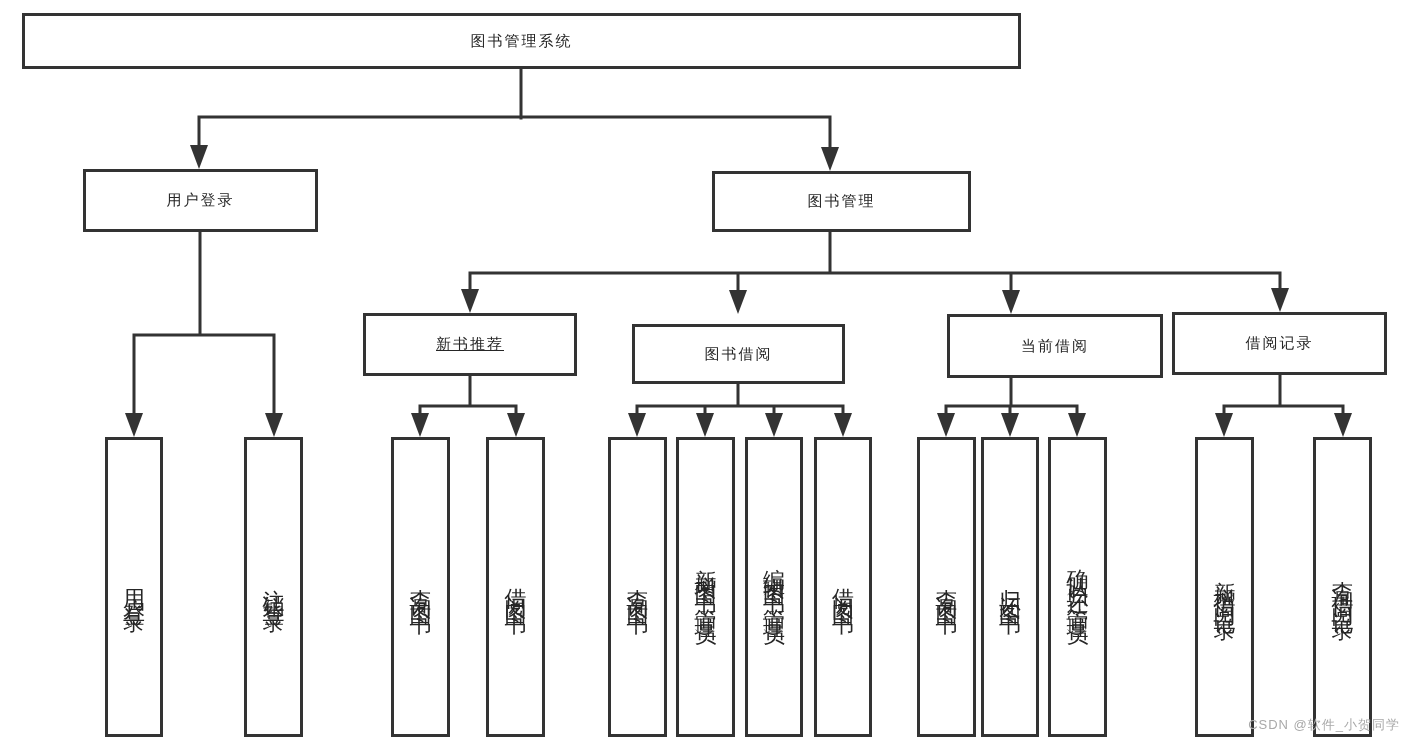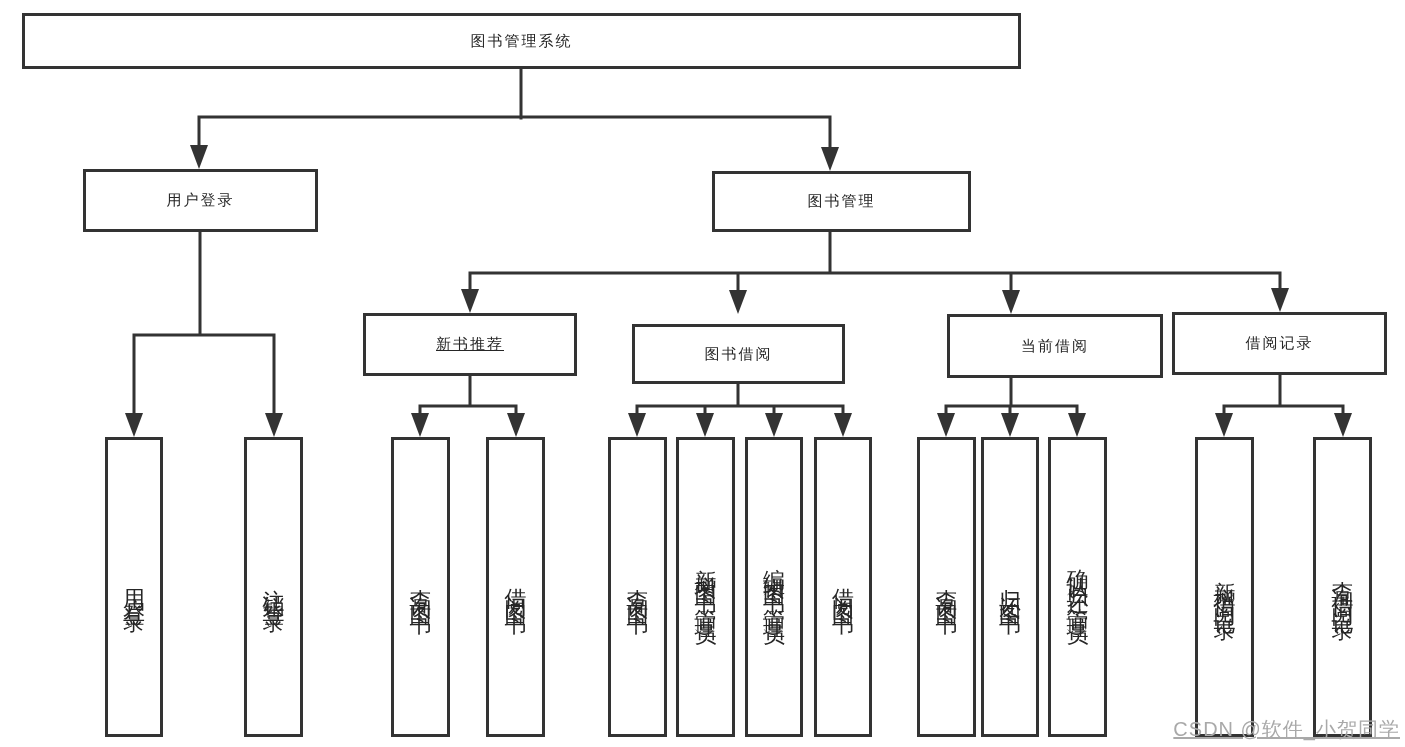--- a/index.html
+++ b/index.html
@@ -53,25 +53,24 @@
     writing-mode: vertical-rl;
     text-orientation: mixed;
     font-size: 22px;
     letter-spacing: 8px;
     line-height: 1.1;
   }
   .watermark {
     position: absolute;
     top: 716px;
     right: 5px;
-    font-size: 20px;
+    font-size: 13px;
     letter-spacing: 1px;
     color: var(--wm);
     white-space: nowrap;
-    text-decoration: underline;
   }
 </style>
 </head>
 <body>
 
 <div class="stage">
 
   <svg class="connectors" viewBox="0 0 1405 747" xmlns="http://www.w3.org/2000/svg">
     <path class="wire" d="M521 69V118 M199 117H830 M199 117V149 M830 117V151
       M200 232V335 M134 335H274 M134 335V417 M274 335V417

